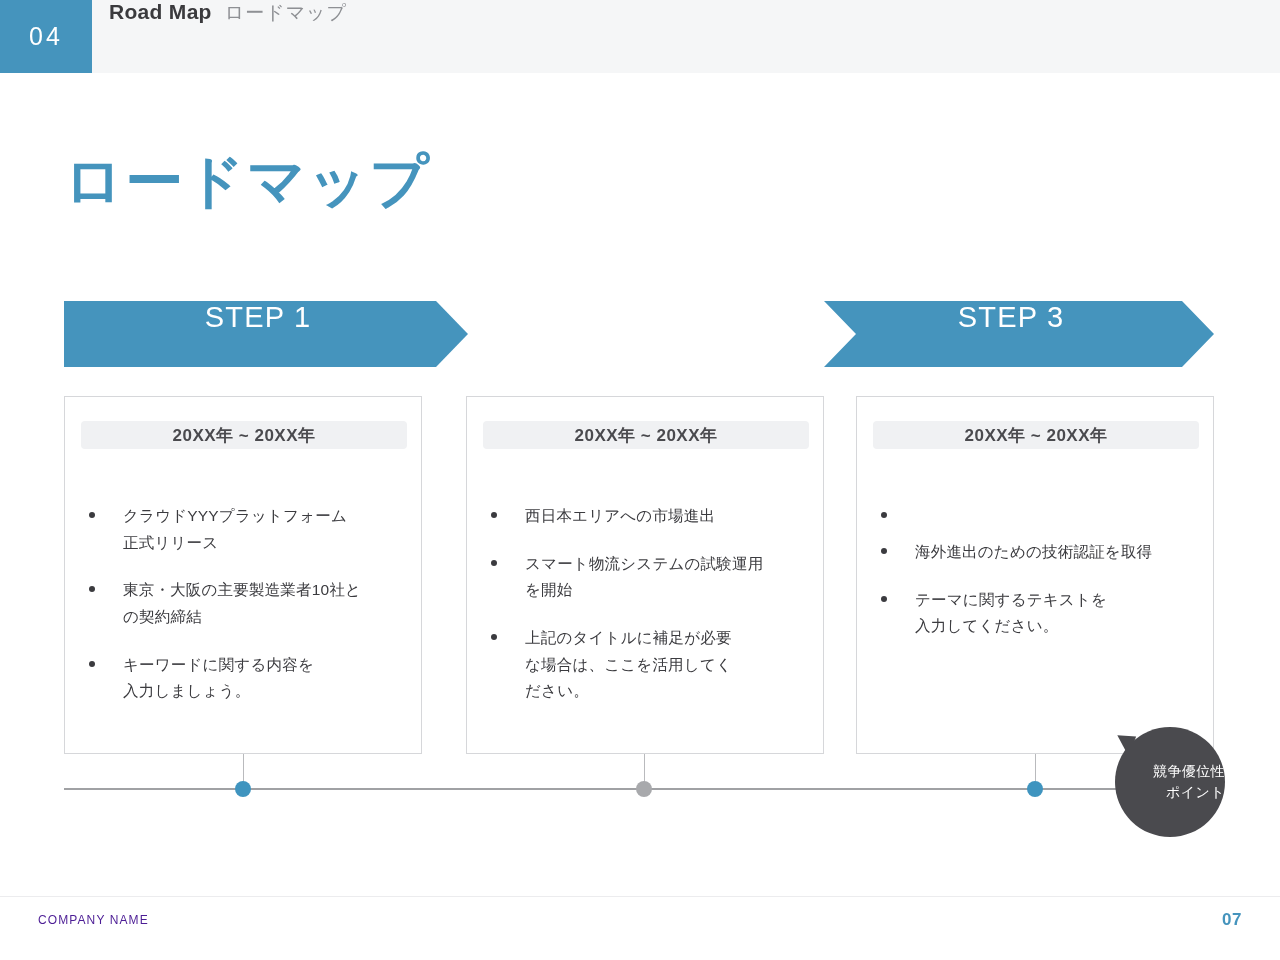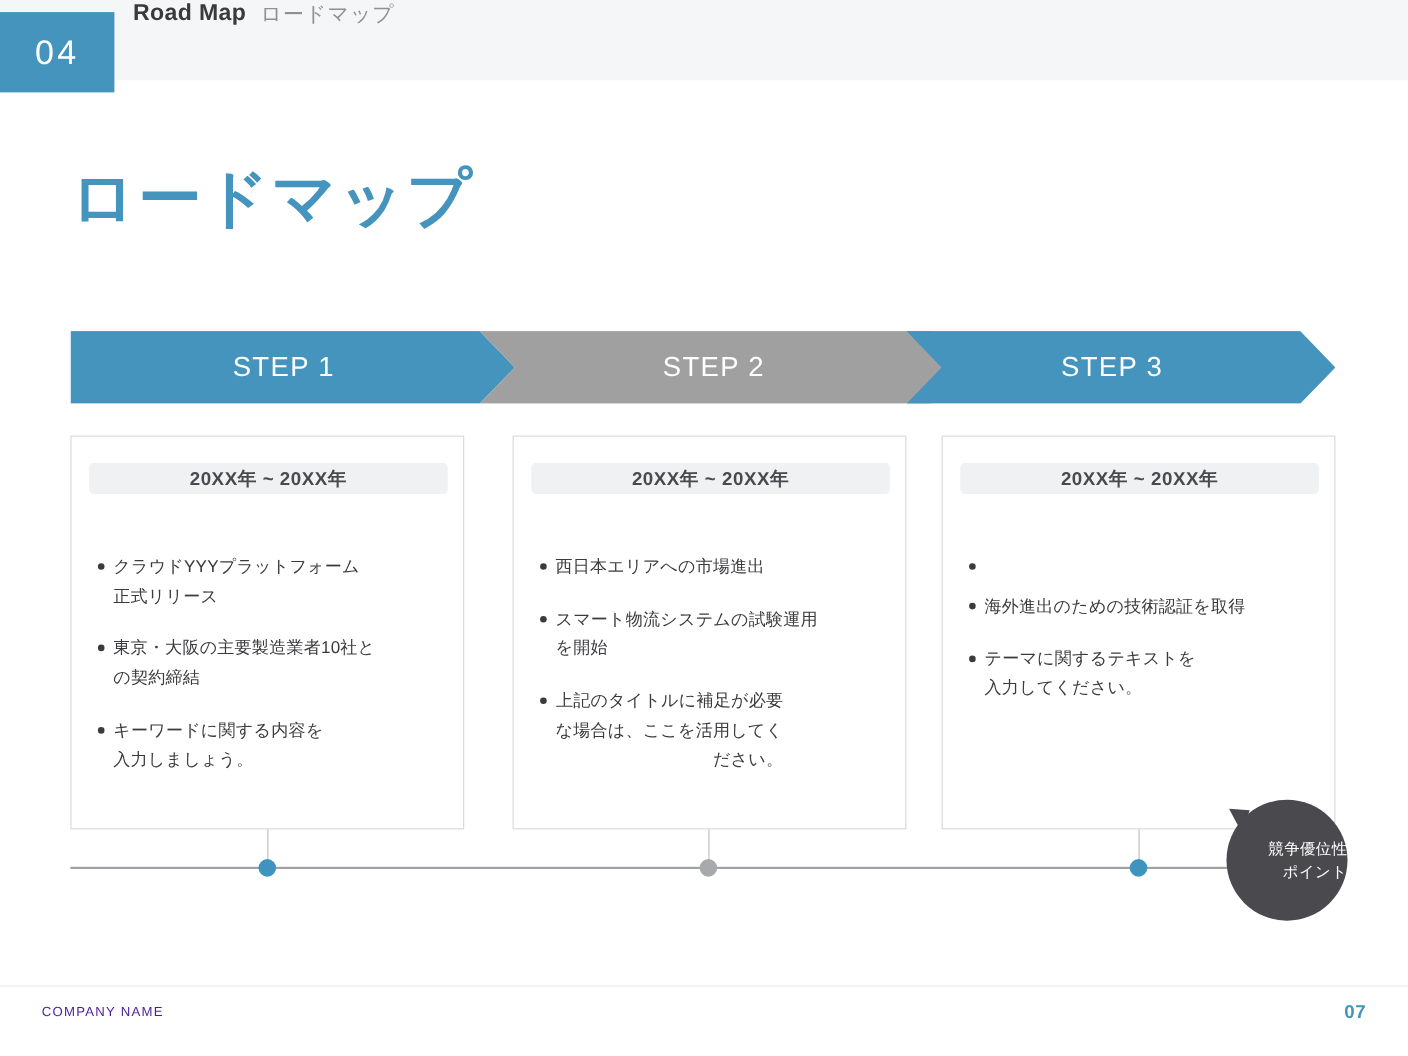--- a/index.html
+++ b/index.html
@@ -12,43 +12,43 @@
     color:#3b3b3f;
   }
 
   
   .header {
     position:absolute; left:0; top:0; width:1280px; height:73px;
     background:#f5f6f7;
     display:flex; align-items:stretch;
   }
   .header-badge {
-    width:104px; height:73px; background:#4594bd;
+    width:92px; height:73px; background:#4594bd;
     display:flex; align-items:center; justify-content:center;
-    color:#ffffff; font-size:31px; letter-spacing:3px; font-weight:400;margin-top:11px;
+    color:#ffffff; font-size:25px; letter-spacing:3px; font-weight:400;
   }
   .header-titles {
     display:flex; align-items:flex-start; gap:13px; padding-left:17px;
   }
   .header-title-en { font-size:21px; font-weight:bold; color:#3a3a3d; letter-spacing:.3px; }
   .header-title-jp { font-size:19px; font-weight:400; color:#8e9094; letter-spacing:1px; }
 
   
   .page-title {
     position:absolute; left:64px; top:152px;
     font-size:58px; font-weight:bold; color:#4594bd;
     letter-spacing:2px; line-height:1;
   }
 
   
   .steps { position:absolute; left:0; top:301px; width:1280px; height:66px; }
   .chev {
     position:absolute; top:0; height:66px;
-    display:flex; align-items:center; justify-content:center;
-    color:#ffffff; font-size:25px; letter-spacing:1.2px;
+    display:flex; justify-content:center;
+    color:#ffffff; font-size:29px; letter-spacing:1.2px;
   }
   .chev span { position:relative; left:-8px; }
   .chev-1 {
     left:64px; width:404px; background:#4594bd;
     clip-path:polygon(0 0, 372px 0, 404px 50%, 372px 100%, 0 100%);
   }
   .chev-2 {
     left:436px; width:442px; background:#a0a0a0;
     clip-path:polygon(0 0, 410px 0, 442px 50%, 410px 100%, 0 100%, 32px 50%);
   }
@@ -68,21 +68,21 @@
 
   .card-date {
     position:absolute; left:16px; top:24px; width:326px; height:28px;
     background:#f0f1f3; border-radius:4px;
     display:flex; align-items:center; justify-content:center;
     font-size:17px; font-weight:bold; color:#4a4a4e; letter-spacing:.5px;
   }
 
   .bullets { position:absolute; left:24px; top:106px; right:14px; }
   .bullet {
-    display:flex; align-items:flex-start; gap:8px;
+    display:flex; align-items:flex-start; gap:28px;
     margin-bottom:21px;
   }
   .bullet-dot {
     width:6px; height:6px; border-radius:50%;
     background:#3b3b3f; flex:0 0 auto; margin-top:9px;
   }
   .bullet-text {
     font-size:15.5px; line-height:1.72; color:#3b3b3f; letter-spacing:.2px;
   }
 
@@ -144,23 +144,20 @@
     <div class="header-title-jp">ロードマップ</div>
   </div>
 </div>
 
 <div class="page-title">ロードマップ</div>
 
 <div class="steps">
   <div class="chev chev-1">
     <span>STEP 1</span>
   </div>
-  <div class="chev chev-2">
-    <span>STEP 2</span>
-  </div>
   <div class="chev chev-3">
     <span>STEP 3</span>
   </div>
 </div>
 
 <div class="card card-1">
   <div class="card-date">20XX年 ~ 20XX年</div>
   <div class="bullets">
     <div class="bullet">
       <div class="bullet-dot"></div>
@@ -187,21 +184,21 @@
       <div class="bullet-dot"></div>
       <div class="bullet-text" style="white-space: pre-line;">西日本エリアへの市場進出</div>
     </div>
     <div class="bullet">
       <div class="bullet-dot"></div>
       <div class="bullet-text" style="white-space: pre-line;">スマート物流システムの試験運用
 を開始</div>
     </div>
     <div class="bullet">
       <div class="bullet-dot"></div>
-      <div class="bullet-text" style="white-space: pre-line; text-align: right;">上記のタイトルに補足が必要
+      <div class="bullet-text" style="white-space: pre-line;">上記のタイトルに補足が必要
 な場合は、ここを活用してく
 ださい。</div>
     </div>
   </div>
 </div>
 
 <div class="card card-3">
   <div class="card-date">20XX年 ~ 20XX年</div>
   <div class="bullets">
     <div class="bullet">

